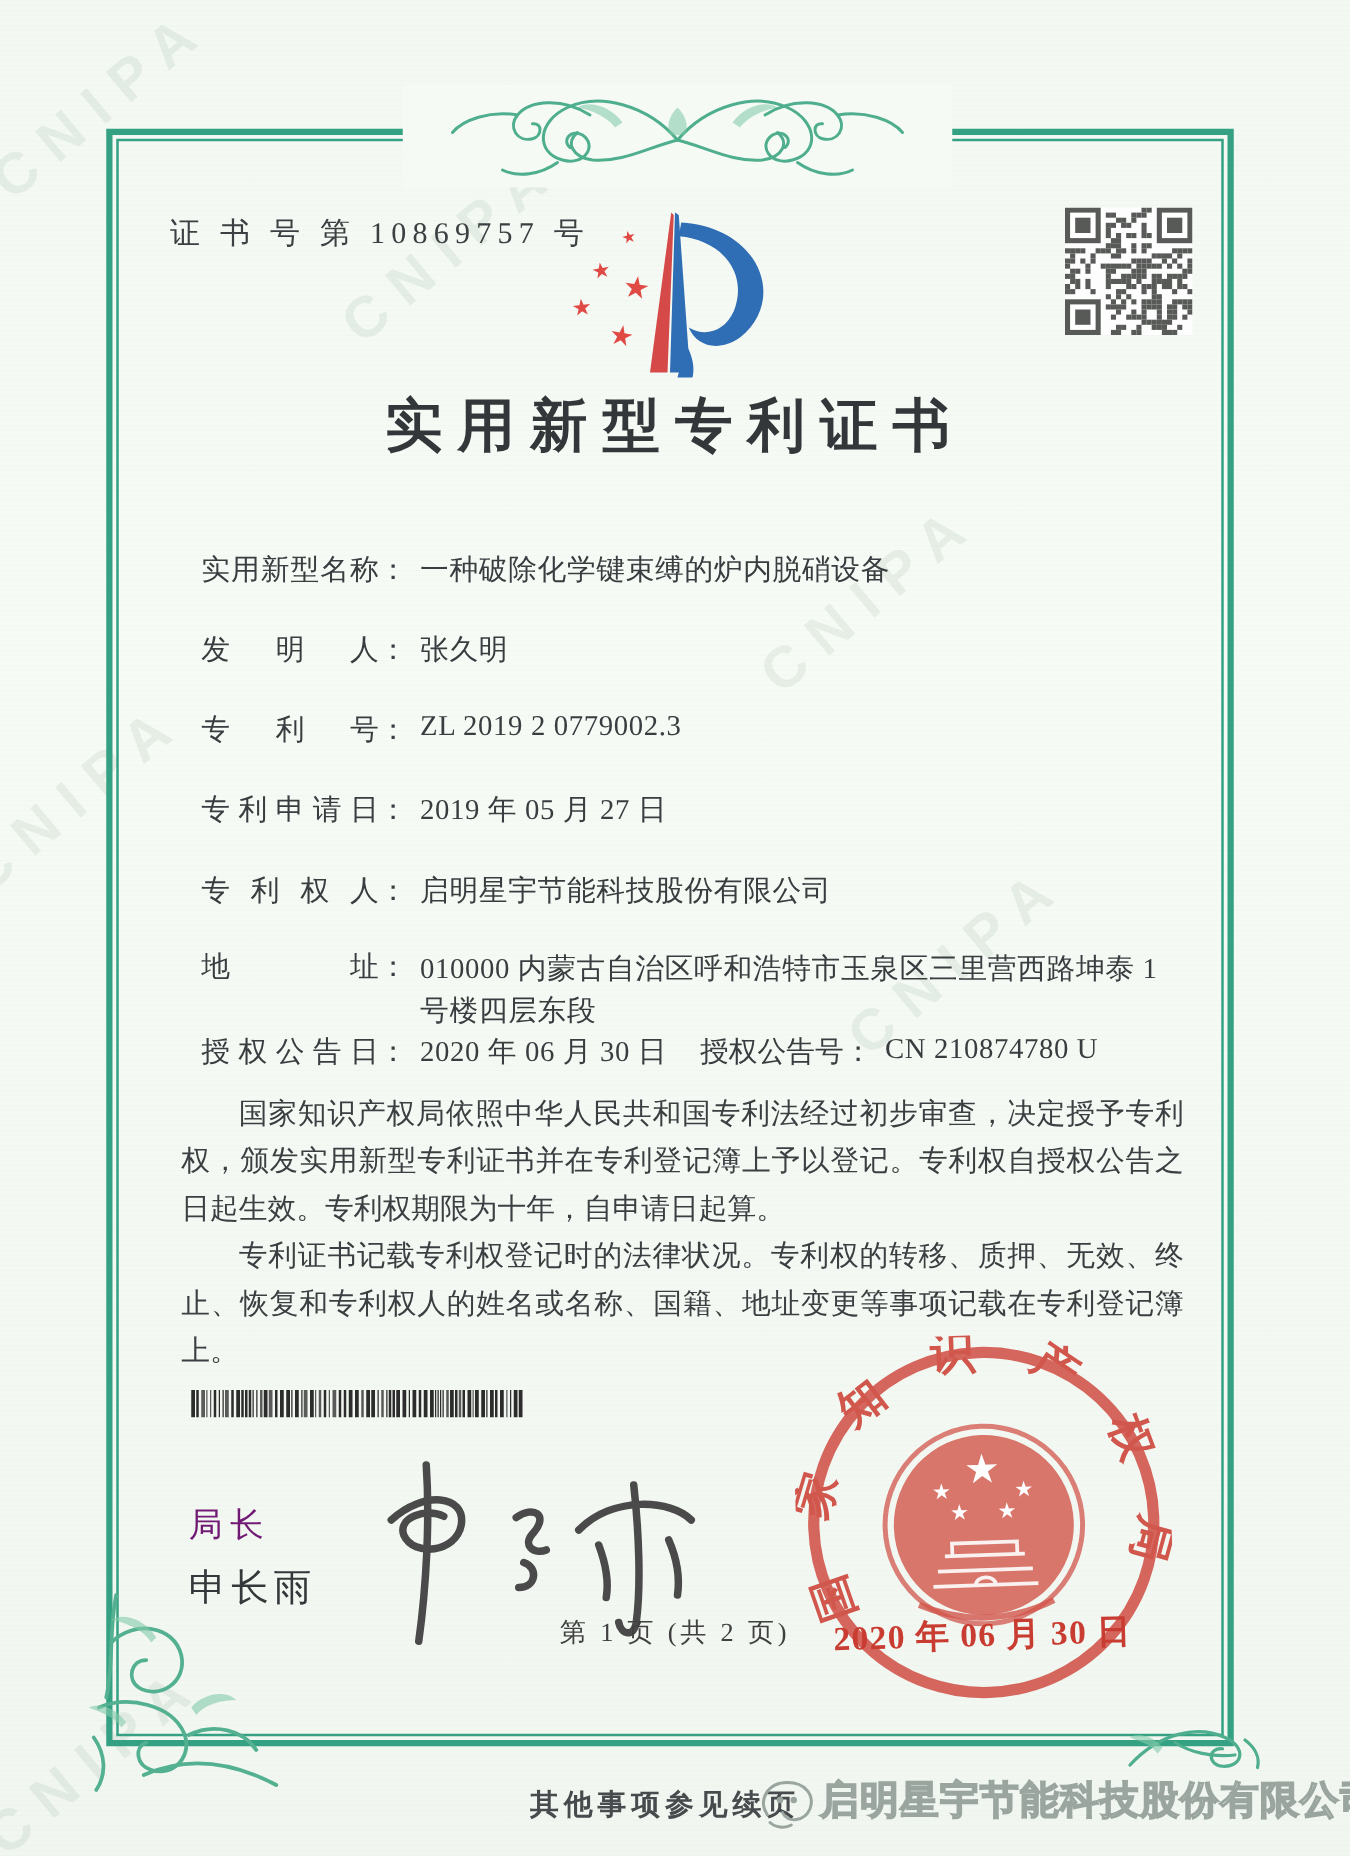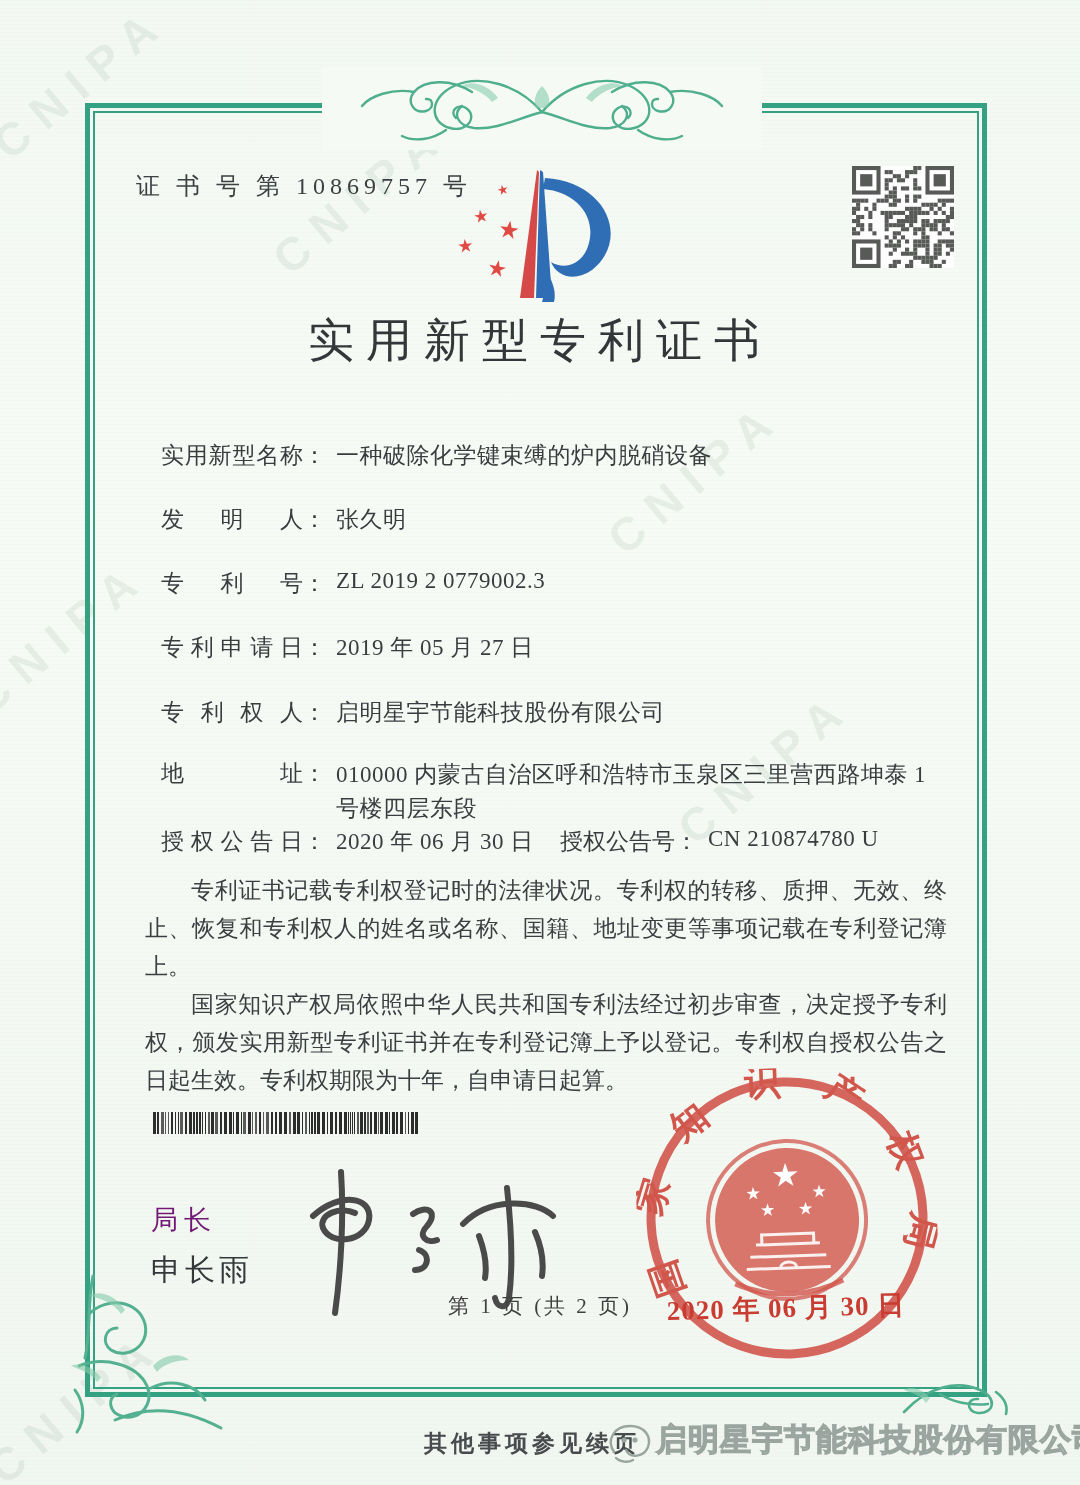--- a/index.html
+++ b/index.html
@@ -41,21 +41,21 @@
     border:2px solid var(--green);
   }
   .cert-no{
     position:absolute;left:136px;top:170px;
     font-size:24px;letter-spacing:5px;color:#3c4043;
   }
   .logo{position:absolute;left:424px;top:156px;width:244px;height:156px;}
   .qr{position:absolute;left:852px;top:166px;width:102px;height:102px;background:#fdfdfd;}
   .title{
     position:absolute;left:0;right:0;top:310px;
-    text-align:center;font-size:46px;font-weight:400;
+    text-align:center;font-size:46px;font-weight:700;
     letter-spacing:12px;color:#33373a;
   }
   .field-row{position:absolute;left:145px;font-size:23px;color:#393d40;white-space:nowrap;}
   .lbl{display:inline-block;width:142px;text-align:justify;text-align-last:justify;vertical-align:top;margin-left:16px;}
   .colon{display:inline-block;margin-right:10px;vertical-align:top;}
   .val{display:inline-block;vertical-align:top;letter-spacing:0.5px;}
   .val-wrap{white-space:normal;width:590px;line-height:34px;}
   .grant2{position:absolute;left:415px;top:0;}
   .paras{
     position:absolute;left:145px;top:872px;width:802px;
@@ -407,22 +407,22 @@
     <span class="lbl">地址</span><span class="colon">：</span><span class="val val-wrap">010000 内蒙古自治区呼和浩特市玉泉区三里营西路坤泰 1 号楼四层东段</span>
   </div>
   <div class="field-row" style="top:826px">
     <span class="lbl">授权公告日</span><span class="colon">：</span><span class="val">2020 年 06 月 30 日</span>
     <span class="grant2">
       <span>授权公告号</span><span class="colon">：</span><span class="val">CN 210874780 U</span>
     </span>
   </div>
 
   <div class="paras">
+    <p>国家知识产权局依照中华人民共和国专利法经过初步审查，决定授予专利权，颁发实用新型专利证书并在专利登记簿上予以登记。专利权自授权公告之日起生效。专利权期限为十年，自申请日起算。</p>
     <p>专利证书记载专利权登记时的法律状况。专利权的转移、质押、无效、终止、恢复和专利权人的姓名或名称、国籍、地址变更等事项记载在专利登记簿上。</p>
-    <p>国家知识产权局依照中华人民共和国专利法经过初步审查，决定授予专利权，颁发实用新型专利证书并在专利登记簿上予以登记。专利权自授权公告之日起生效。专利权期限为十年，自申请日起算。</p>
   </div>
 
   <svg class="barcode" viewBox="0 0 270 22" preserveAspectRatio="none">
       <rect x="1" y="0" width="3" height="22" fill="#2c2c2c"></rect>
       <rect x="5" y="0" width="2" height="22" fill="#2c2c2c"></rect>
       <rect x="9" y="0" width="3" height="22" fill="#5a5a5a"></rect>
       <rect x="13" y="0" width="1" height="22" fill="#5a5a5a"></rect>
       <rect x="16" y="0" width="1" height="22" fill="#5a5a5a"></rect>
       <rect x="19" y="0" width="2" height="22" fill="#2c2c2c"></rect>
       <rect x="23" y="0" width="1" height="22" fill="#2c2c2c"></rect>

